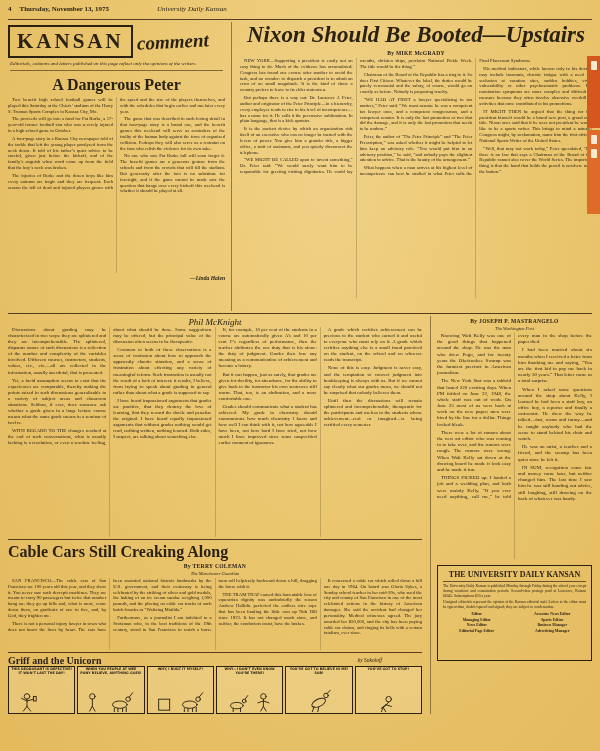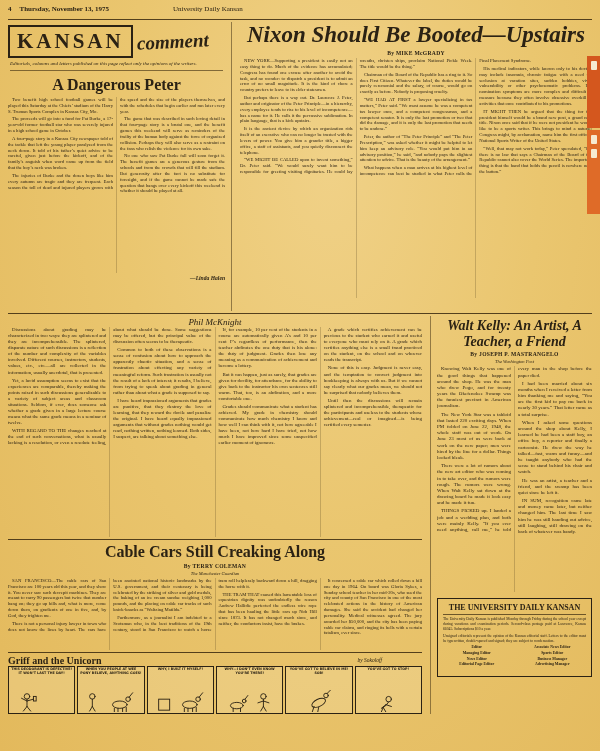--- a/index.html
+++ b/index.html
@@ -5,21 +5,21 @@
   html,body{margin:0;padding:0;background:#555;}
   .page{
     position:relative;width:600px;height:751px;overflow:hidden;
     background:radial-gradient(ellipse at 55% 22%, #f0d187 0%, #eac66f 45%, #e3b95c 100%);
     color:#2b2214;font-family:"Liberation Serif", serif;
     box-sizing:border-box;padding:5px 8px;
   }
   .folio{display:flex;align-items:baseline;font-size:7px;height:12px;}
   .folio .pnum{font-weight:bold;margin-right:8px;}
   .folio .date{font-weight:bold;}
-  .folio .paper{margin-left:64px;}
+  .folio .paper{margin-left:48px;font-style:italic;}
   .rule{height:1px;background:rgba(56,40,14,.85);margin:2px 0;}
 
   .toprow{display:flex;gap:8px;height:289px;overflow:hidden;}
   .topleft{width:224px;border-right:1px solid rgba(56,40,14,.5);padding-right:6px;box-sizing:border-box;}
   .topright{flex:1;min-width:0;}
 
   .mast{display:flex;align-items:center;margin-top:3px;}
   .mast .kbox{border:2px solid #2b2214;padding:2px 7px;font-size:21px;font-weight:bold;letter-spacing:3px;}
   .mast .kscript{font-size:19px;font-weight:bold;font-style:italic;margin-left:4px;transform:rotate(-3deg);}
   .mastnote{font-size:5px;font-style:italic;margin:3px 2px 2px;border-bottom:1px solid rgba(56,40,14,.6);padding-bottom:3px;line-height:1.2;}
@@ -40,24 +40,24 @@
   .cable-body{height:72px;}
   .sig{font-size:5.6px;font-weight:bold;font-style:italic;text-align:right;margin-top:2px;}
 
   .mainrow{display:flex;gap:8px;margin-top:2px;}
   .mainleft{width:414px;box-sizing:border-box;}
   .mainright{flex:1;min-width:0;border-left:1px solid rgba(56,40,14,.5);padding-left:6px;}
 
   .kicker{font-size:9px;font-weight:normal;font-style:italic;text-align:center;margin:1px 0 0;}
   .h-grades{font-size:20px;font-weight:bold;text-align:center;margin:0 0 4px;}
   .h-walt{font-size:14px;font-weight:bold;font-style:italic;text-align:center;line-height:1.12;margin:2px 6px 2px;}
-  .h-cable{font-size:16px;font-weight:bold;text-align:center;margin:3px 0 1px;}
+  .h-cable{font-size:16px;font-weight:bold;text-align:left;margin:3px 0 1px;}
   .subhead{font-size:10px;font-weight:bold;font-style:italic;text-align:center;margin:0 0 1px;}
 
-  .kansanbox{border:1.5px solid #2b2214;margin-top:6px;padding:4px 5px;height:79px;box-sizing:border-box;overflow:hidden;}
+  .kansanbox{border:1.5px solid #2b2214;margin-top:6px;padding:4px 5px;height:96px;box-sizing:border-box;overflow:hidden;}
   .kansanbox .kbtitle{font-size:8px;font-weight:bold;text-align:center;border-bottom:1px solid rgba(56,40,14,.7);padding-bottom:2px;margin-bottom:2px;}
   .kansanbox .kbabout{font-size:3.7px;line-height:1.3;text-align:justify;margin:0 0 2px;}
   .kansanbox .kbroles{column-count:2;column-gap:8px;font-size:3.8px;line-height:1.5;text-align:center;font-weight:bold;}
 
   .comic{margin-top:2px;}
   .comic-head{position:relative;height:11px;}
   .comic-title{font-size:10px;font-weight:bold;text-align:left;}
   .comic-credit{position:absolute;right:40px;top:2px;font-size:5.5px;font-style:italic;}
   .panels{display:flex;gap:2px;height:48px;}
   .panel{flex:1;border:1px solid #2b2214;position:relative;padding:1px 2px;box-sizing:border-box;background:rgba(255,248,225,.18);}
@@ -238,21 +238,20 @@
                 <line x1="27" y1="16" x2="33" y2="18"></line>
               <line x1="24" y1="19" x2="22" y2="24"></line>
                 <line x1="24" y1="19" x2="27" y2="24"></line>
             </svg>
           </div>
         </div>
       </div>
     </div>
 
     <div class="mainright">
-      <div class="h-walt">Walt Kelly: An Artist, A Teacher, a Friend</div>
       <div class="byline">By JOSEPH P. MASTRANGELO</div>
       <div class="byline2">The Washington Post</div>
       <div class="cols c2 walt-body">
         <p>Knowing Walt Kelly was one of the good things that happened around the shop. He was the man who drew Pogo, and for twenty years the Okefenokee Swamp was the funniest precinct in American journalism.</p>
         <p>The New York Star was a tabloid that lasted 220 exciting days. When PM folded on June 22, 1948, the whole staff was out of work. On June 23 most of us were back at work on the new paper; men were hired by the line for a dollar. Things looked bleak.</p>
         <p>There were a lot of rumors about the new art editor who was coming in to take over, and the rumors were rough. The rumors were wrong. When Walt Kelly sat down at the drawing board he made it look easy and he made it fun.</p>
         <p>THINGS PICKED up. I landed a job and a wedding plan, and both were mainly Kelly. “If you ever need anything, call me,” he told every man in the shop before the paper died.</p>
         <p>I had been married about six months when I received a letter from him thanking me and saying, “You are the first kid to pay me back in nearly 30 years.” That letter came as a total surprise.</p>
         <p>When I asked some questions around the shop about Kelly, I learned he had been a staff boy, an office boy, a reporter and finally a cartoonist. He drew the way he talked—fast, warm and funny—and he taught anybody who had the sense to stand behind his chair and watch.</p>
         <p>He was an artist, a teacher and a friend, and the swamp has been quiet since he left it.</p>

